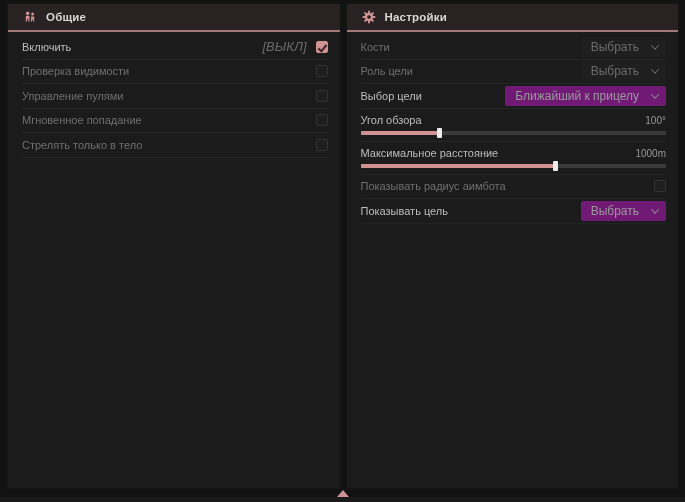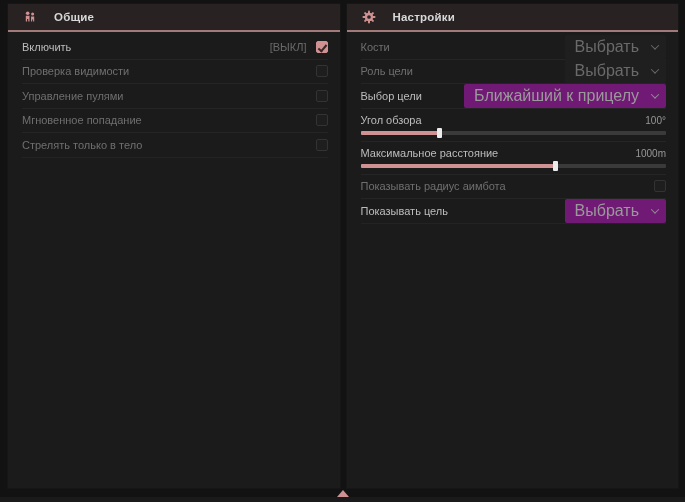--- a/index.html
+++ b/index.html
@@ -18,40 +18,40 @@
     display:flex;
     flex-direction:column;
     box-shadow:0 0 0 1px #161616;
   }
   .panel-header {
     height:28px;
     background:#282223;
     border-bottom:2px solid #a27a7a;
     display:flex;
     align-items:center;
-    gap:17px;
+    gap:9px;
     padding:0 15px;
     flex:0 0 auto;
   }
   .panel-title { font-size:11.5px; font-weight:bold; color:#d8d8d8; letter-spacing:.2px; }
   .hdr-icon { width:14px; height:14px; display:flex; align-items:center; justify-content:center; }
   .panel-body { padding:3px 12px 0 14px; }
 
   .row {
     display:flex;
     align-items:center;
     justify-content:space-between;
     height:24.5px;
     border-bottom:1px solid #252525;
   }
   .row:last-child { border-bottom:1px solid #232323;align-items:center; }
   .row-label { font-size:11px; color:#bdbdbd; white-space:nowrap; }
   .row.dim .row-label { color:#6f6f6f; }
   .row-right { display:flex; align-items:center; }
-  .hint { font-size:11px; color:#6a6a6a; margin-right:9px; }
+  .hint { font-size:13px; color:#6a6a6a; margin-right:9px;font-style:italic; }
 
   .checkbox {
     width:12px; height:12px;
     border-radius:2px;
     border:1px solid #3d3d3d;
     background:#1e1e1e;
     position:relative;
     flex:0 0 auto;
   }
   .row.dim .checkbox { border-color:#333333; }
@@ -59,21 +59,21 @@
   .checkbox.checked::after {
     content:"";
     position:absolute; left:3.5px; top:1px;
     width:3px; height:7px;
     border:solid #39262a;
     border-width:0 2px 2px 0;
     transform:rotate(40deg);
   }
 
   .dropdown { display:flex; align-items:center; gap:13px; padding:3px 8px 3px 10px; background:#701a75; border-radius:2px; cursor:pointer; }
-  .dropdown-value { font-size:16px; color:#9a9a9a; white-space:nowrap; }
+  .dropdown-value { font-size:12px; color:#9a9a9a; white-space:nowrap; }
   .chevron {
     width:6px; height:6px;
     border-right:1.6px solid #8f8f8f;
     border-bottom:1.6px solid #8f8f8f;
     transform:rotate(45deg) translate(-1px,-1px);
     flex:0 0 auto;
   }
   .row.dim .dropdown { background:#1f1f1f; }
   .row.dim .dropdown-value { color:#6a6a6a; }
   .row.dim .chevron { border-color:#6a6a6a; }

